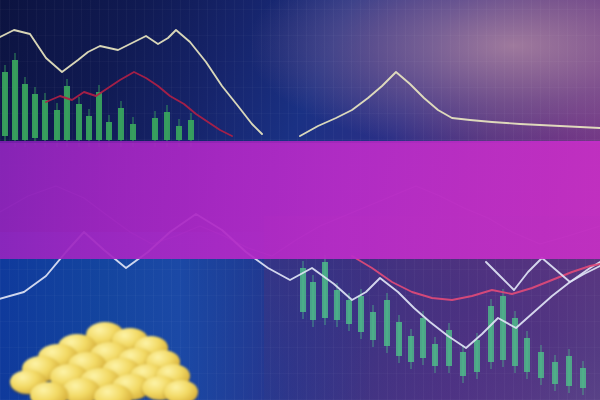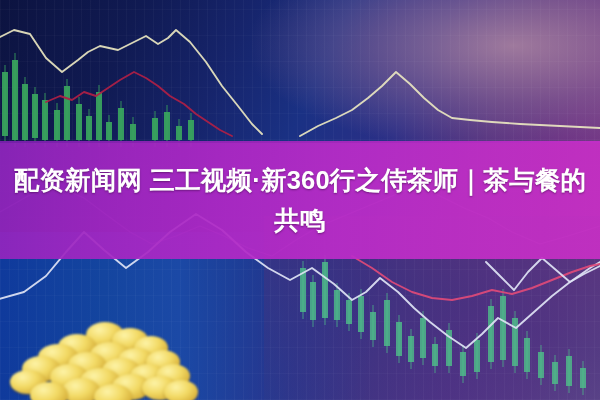--- a/index.html
+++ b/index.html
@@ -228,17 +228,14 @@
       <div class="coin" style="left: 68px; top: 60px; width: 38px; height: 26px;"></div>
       <div class="coin" style="left: 148px; top: 58px; width: 36px; height: 24px;"></div>
       <div class="coin" style="left: 36px; top: 64px; width: 38px; height: 26px;"></div>
       <div class="coin" style="left: 100px; top: 66px; width: 38px; height: 26px;"></div>
       <div class="coin" style="left: 170px; top: 62px; width: 34px; height: 24px;"></div>
     </div>
 
   <div class="band"></div>
   <div class="band-top-edge"></div>
 
-  <div class="title-wrap">
-    <div class="title">配资新闻网 三工视频·新360行之侍茶师｜茶与餐的共鸣</div>
-  </div>
 
 </div>
 
 </body></html>

